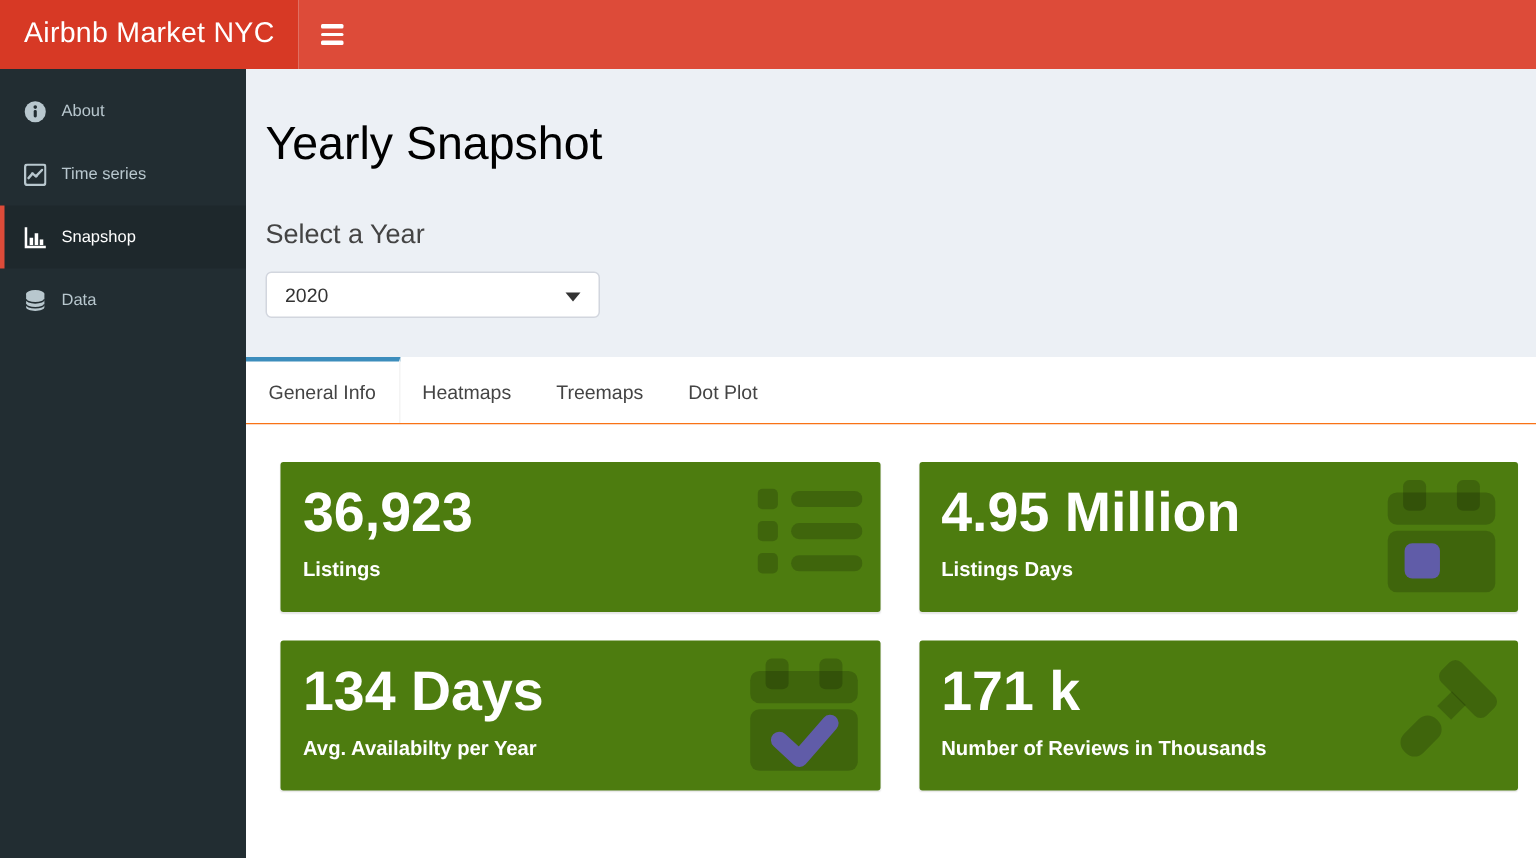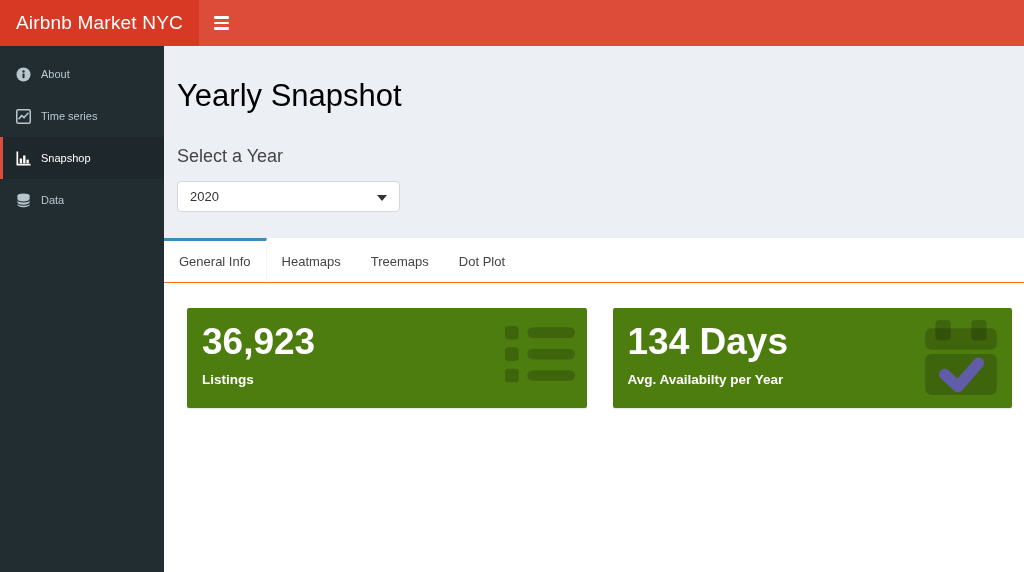--- a/index.html
+++ b/index.html
@@ -164,36 +164,68 @@
                   <rect x="23" y="1.5" width="49" height="11" rx="5.5"></rect>
                 <rect x="0" y="22" width="14" height="14" rx="3.5"></rect>
                   <rect x="23" y="23.5" width="49" height="11" rx="5.5"></rect>
                 <rect x="0" y="44" width="14" height="14" rx="3.5"></rect>
                   <rect x="23" y="45.5" width="49" height="11" rx="5.5"></rect>
               </g>
             </svg>
           </div>
         </div>
 
-
-        <div class="vbox">
-          <div class="vbox-inner">
-            <h3 class="vbox-value">134 Days</h3>
-            <p class="vbox-label">Avg. Availabilty per Year</p>
+        <div class="vbox">
+          <div class="vbox-inner">
+            <h3 class="vbox-value">4.95 Million</h3>
+            <p class="vbox-label">Listings Days</p>
           </div>
           <div class="vbox-icon">
             <svg viewBox="0 0 80 80">
               <g fill="currentColor">
                 <rect x="15" y="3" width="15" height="20" rx="4"></rect>
                 <rect x="50" y="3" width="15" height="20" rx="4"></rect>
                 <rect x="5" y="11" width="70" height="21" rx="6"></rect>
                 <rect x="5" y="36" width="70" height="40" rx="6"></rect>
               </g>
+              <rect x="16" y="44" width="23" height="23" rx="5" fill="#605ca8"></rect>
+            </svg>
+          </div>
+        </div>
+
+        <div class="vbox">
+          <div class="vbox-inner">
+            <h3 class="vbox-value">134 Days</h3>
+            <p class="vbox-label">Avg. Availabilty per Year</p>
+          </div>
+          <div class="vbox-icon">
+            <svg viewBox="0 0 80 80">
+              <g fill="currentColor">
+                <rect x="15" y="3" width="15" height="20" rx="4"></rect>
+                <rect x="50" y="3" width="15" height="20" rx="4"></rect>
+                <rect x="5" y="11" width="70" height="21" rx="6"></rect>
+                <rect x="5" y="36" width="70" height="40" rx="6"></rect>
+              </g>
               <path d="M24 56 L37 68 L57 45" fill="none" stroke="#605ca8" stroke-width="11" stroke-linecap="round" stroke-linejoin="round"></path>
             </svg>
           </div>
         </div>
 
+        <div class="vbox">
+          <div class="vbox-inner">
+            <h3 class="vbox-value">171 k</h3>
+            <p class="vbox-label">Number of Reviews in Thousands</p>
+          </div>
+          <div class="vbox-icon">
+            <svg viewBox="0 0 100 100">
+              <g fill="currentColor" transform="rotate(45 50 50)">
+                <rect x="24" y="8" width="52" height="23" rx="7"></rect>
+                <rect x="42" y="30" width="16" height="17"></rect>
+                <rect x="39" y="55" width="22" height="37" rx="10"></rect>
+              </g>
+            </svg>
+          </div>
+        </div>
 
       </div>
     </div>
   </div>
 </main>
 
 </body></html>

